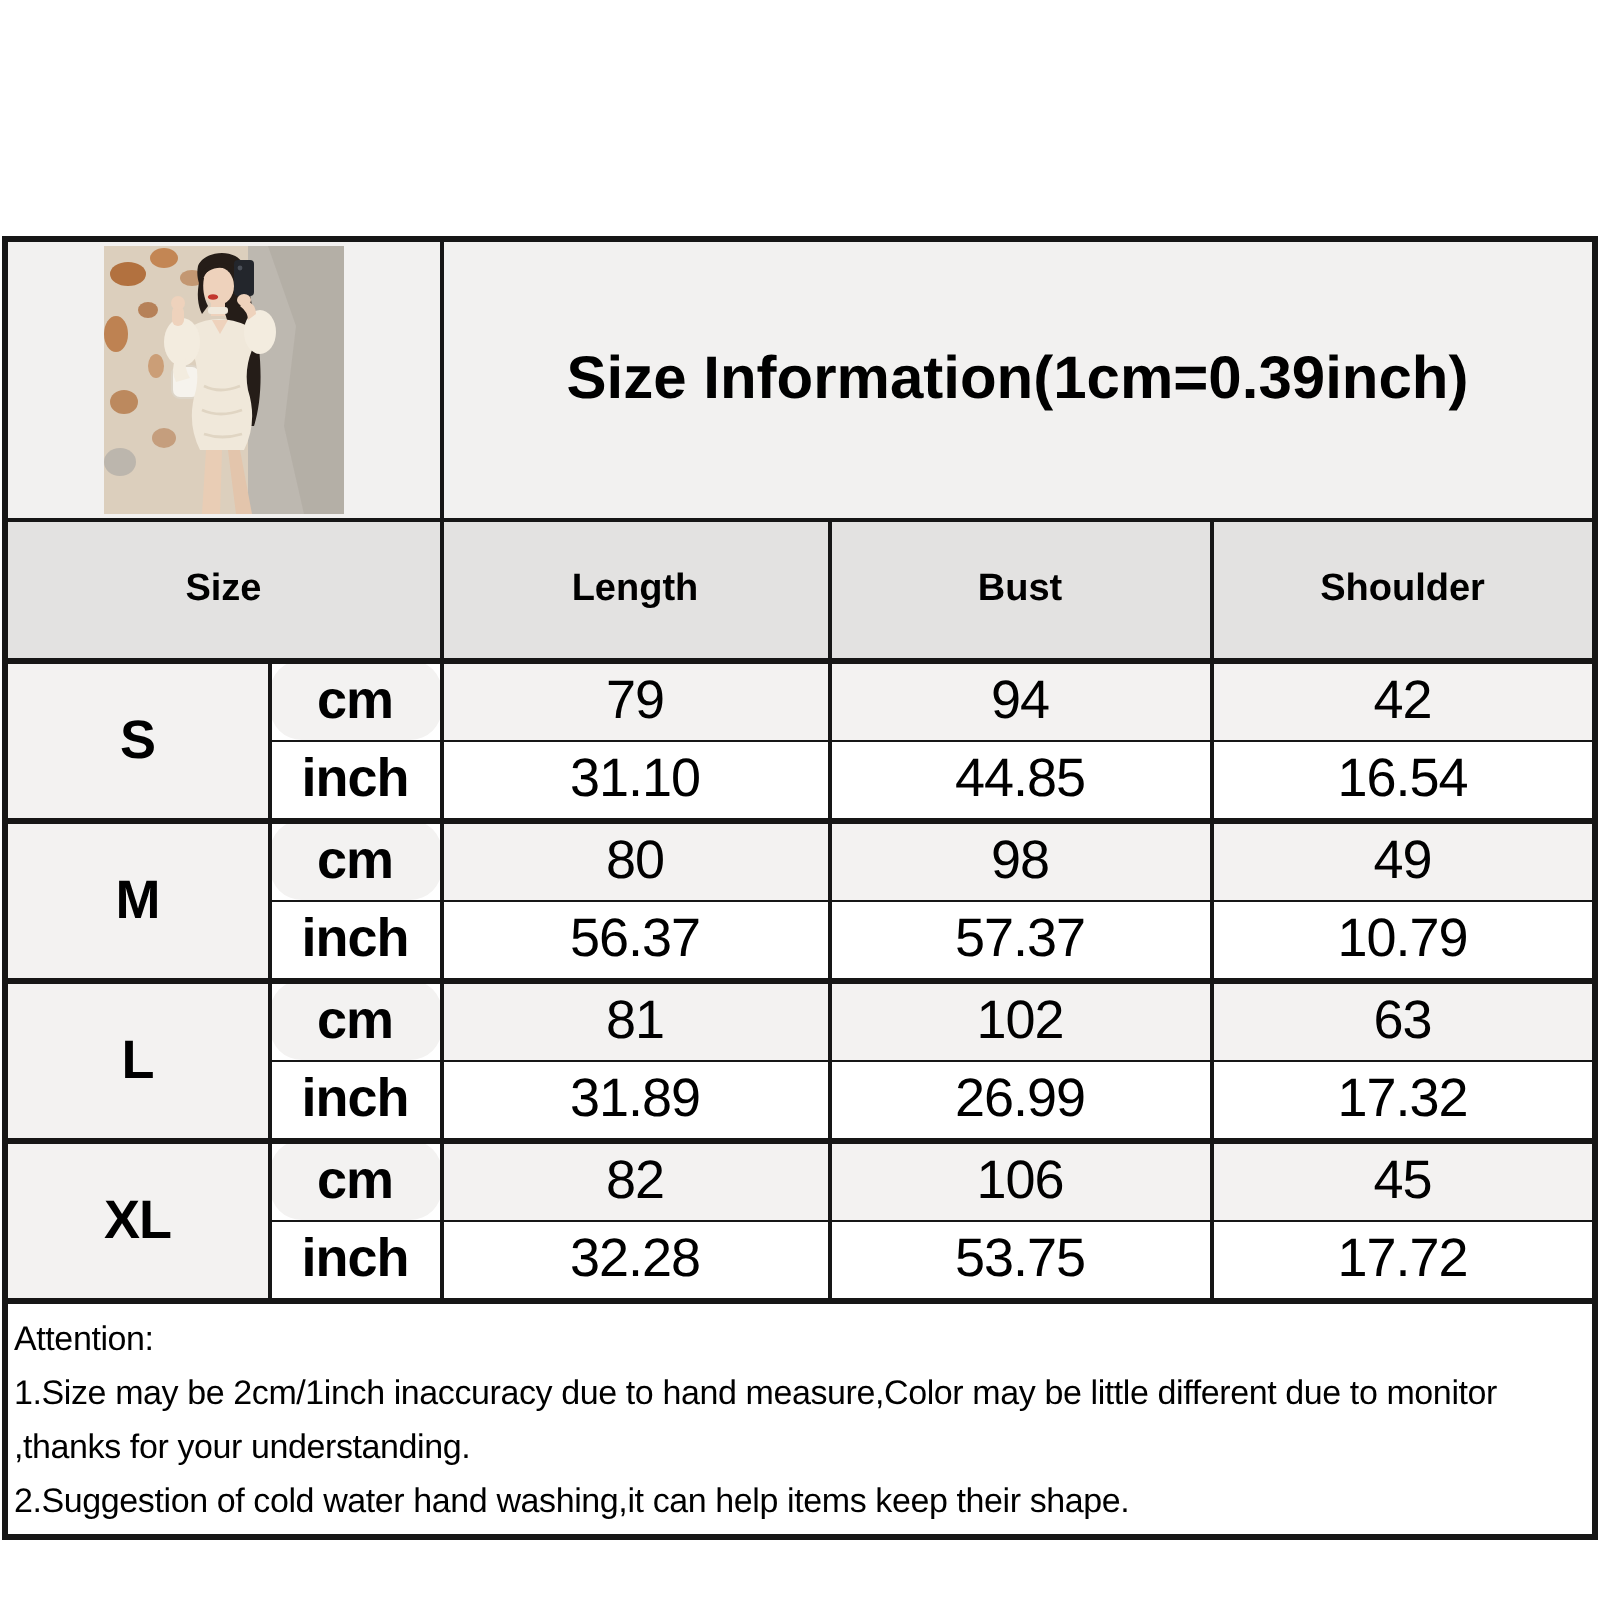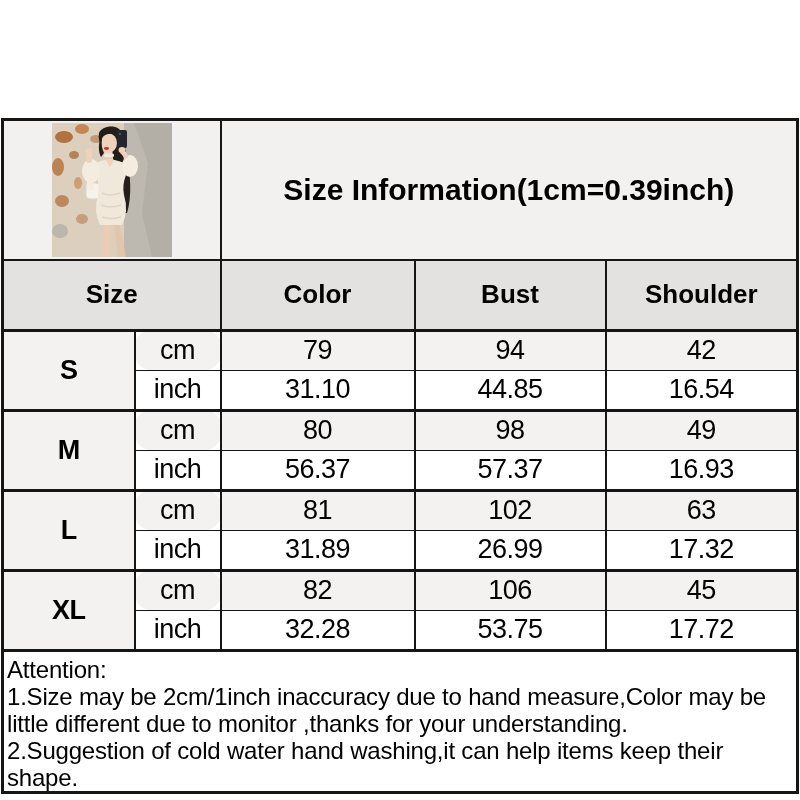--- a/index.html
+++ b/index.html
@@ -33,37 +33,37 @@
     text-align:center;
     vertical-align:middle;
     overflow:hidden;
   }
   
   tr.top-band td{height:138px;background:var(--band-gray);}
   td.photo-cell{padding:2px;}
   .photo-wrap{display:flex;justify-content:center;align-items:center;height:134px;}
   td.title-cell{font-weight:bold;font-size:30px;letter-spacing:0px;}
   
-  tr.header-row th{height:70px;background:var(--header-gray);font-weight:bold;font-size:26px;}
+  tr.header-row th{height:70px;background:var(--header-gray);font-weight:bold;font-size:19px;}
   
   tr.body-row td{height:40px;font-size:27px;letter-spacing:-0.5px;}
   td.size-cell{background:var(--header-gray);font-weight:bold;font-size:30px;}
   tr.cm-row td{background:var(--row-gray);}
   tr.inch-row td{background:var(--white);}
-  td.unit-cell{font-weight:normal;font-size:20px;letter-spacing:0;border-radius:16px;}
+  td.unit-cell{font-weight:bold;font-size:20px;letter-spacing:0;border-radius:16px;}
   
   tr.cm-row td{border-bottom-width:1px;}
   tr.inch-row td{border-top-width:1px;}
   tr.group-start td{border-top-width:3px;}
   
   td.attention-cell{
     height:118px;background:var(--white);
     text-align:left;vertical-align:top;
     padding:4px 4px 0 3px;
-    font-size:24px;line-height:27px;
+    font-size:17px;line-height:27px;
     letter-spacing:-0.2px;
   }
   .attn-line{white-space:normal;}
 </style>
 </head>
 <body>
 
 <div class="page">
   <table class="size-table">
     <colgroup>
@@ -128,21 +128,21 @@
 
             <path d="M76 34 Q76 29 71 27 L68 30 Q72 33 72 37 Z" fill="#eed2bc"></path>
           </svg>
         </div>
       </td>
       <td colspan="3" class="title-cell">Size Information(1cm=0.39inch)</td>
     </tr>
 
     <tr class="header-row">
       <th colspan="2">Size</th>
-      <th>Color</th>
+      <th>Length</th>
       <th>Bust</th>
       <th>Shoulder</th>
     </tr>
 
     <tr class="body-row cm-row group-start">
       <td rowspan="2" class="size-cell">S</td>
       <td class="unit-cell">cm</td>
       <td>79</td>
       <td>94</td>
       <td>42</td>
@@ -158,21 +158,21 @@
       <td rowspan="2" class="size-cell">M</td>
       <td class="unit-cell">cm</td>
       <td>80</td>
       <td>98</td>
       <td>49</td>
     </tr>
     <tr class="body-row inch-row">
       <td class="unit-cell">inch</td>
       <td>56.37</td>
       <td>57.37</td>
-      <td>16.93</td>
+      <td>10.79</td>
     </tr>
 
     <tr class="body-row cm-row group-start">
       <td rowspan="2" class="size-cell">L</td>
       <td class="unit-cell">cm</td>
       <td>81</td>
       <td>102</td>
       <td>63</td>
     </tr>
     <tr class="body-row inch-row">

